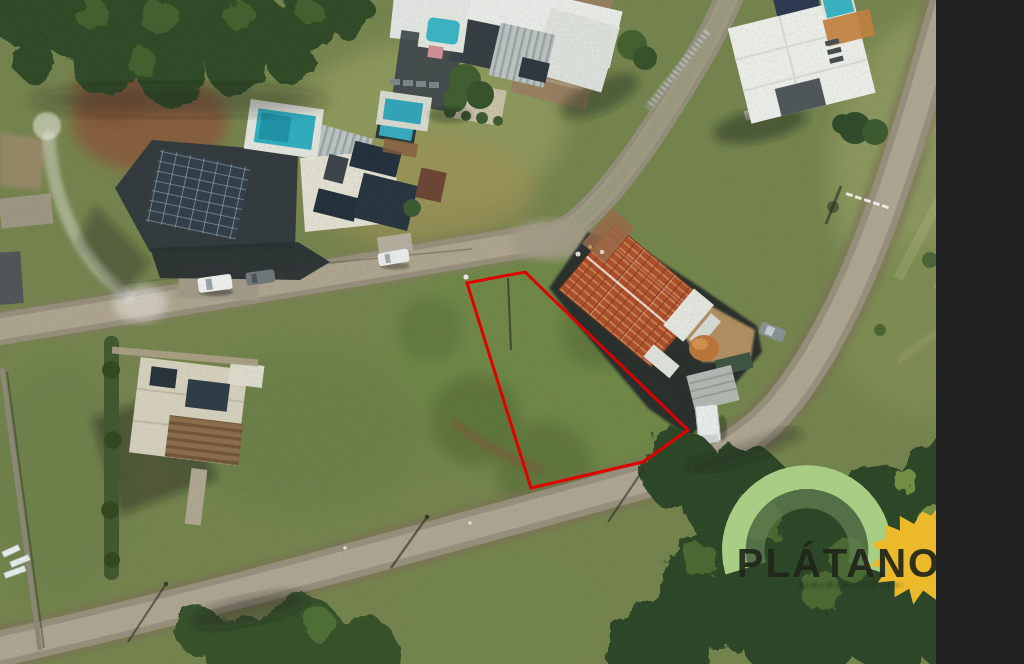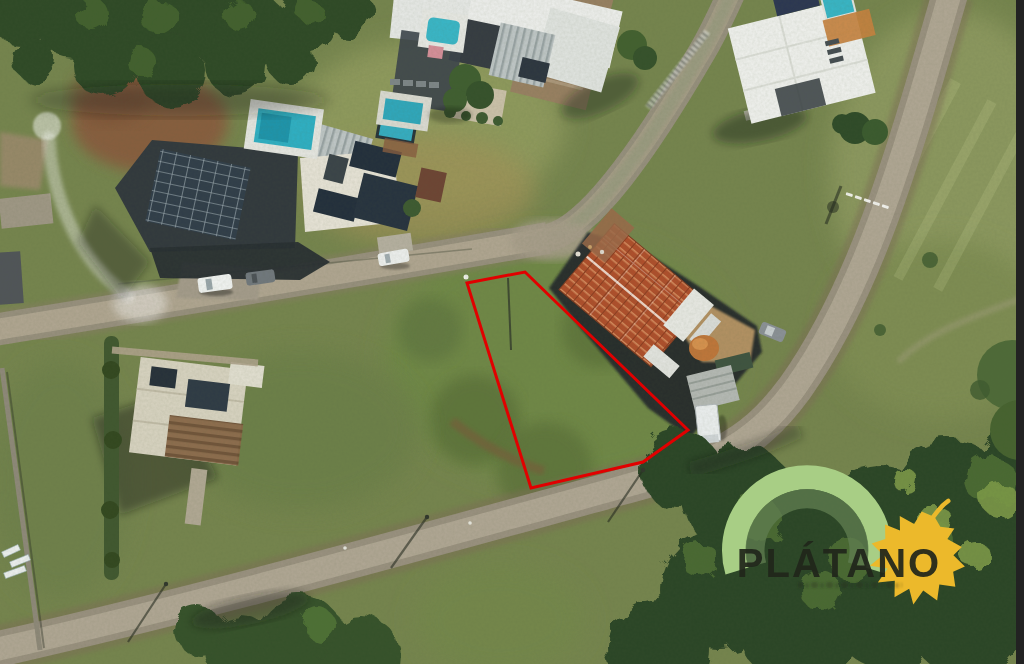--- a/index.html
+++ b/index.html
@@ -1,16 +1,16 @@
 <!DOCTYPE html>
 <html><head>
 <meta charset="utf-8">
 <style>
   html,body{margin:0;padding:0;background:#222;}
-  .stage{position:relative;width:1016px;height:664px;overflow:hidden;
+  .stage{position:relative;width:936px;height:664px;overflow:hidden;
          font-family:"Liberation Sans","DejaVu Sans",sans-serif;}
   .stage svg{position:absolute;inset:0;display:block;}
   .brand-text{font-family:"Liberation Sans","DejaVu Sans",sans-serif;font-weight:bold;}
 </style>
 </head>
 <body>
 
 <div class="stage">
 <svg width="1024" height="664" viewBox="0 0 1024 664">
 <defs>

